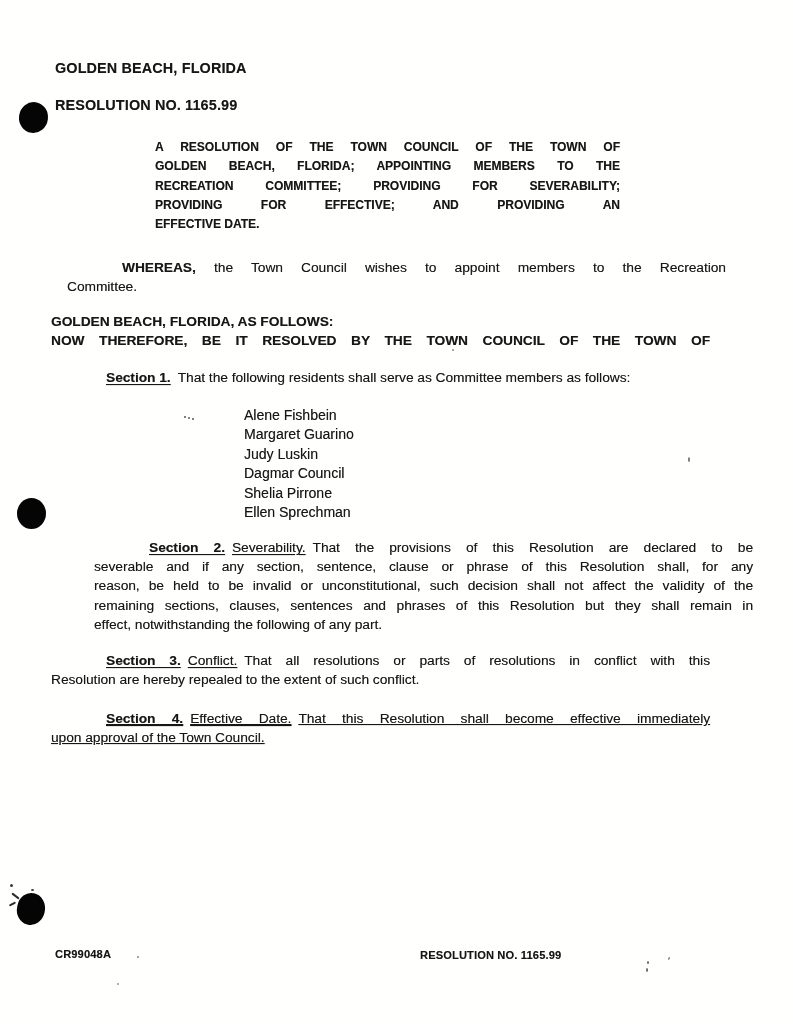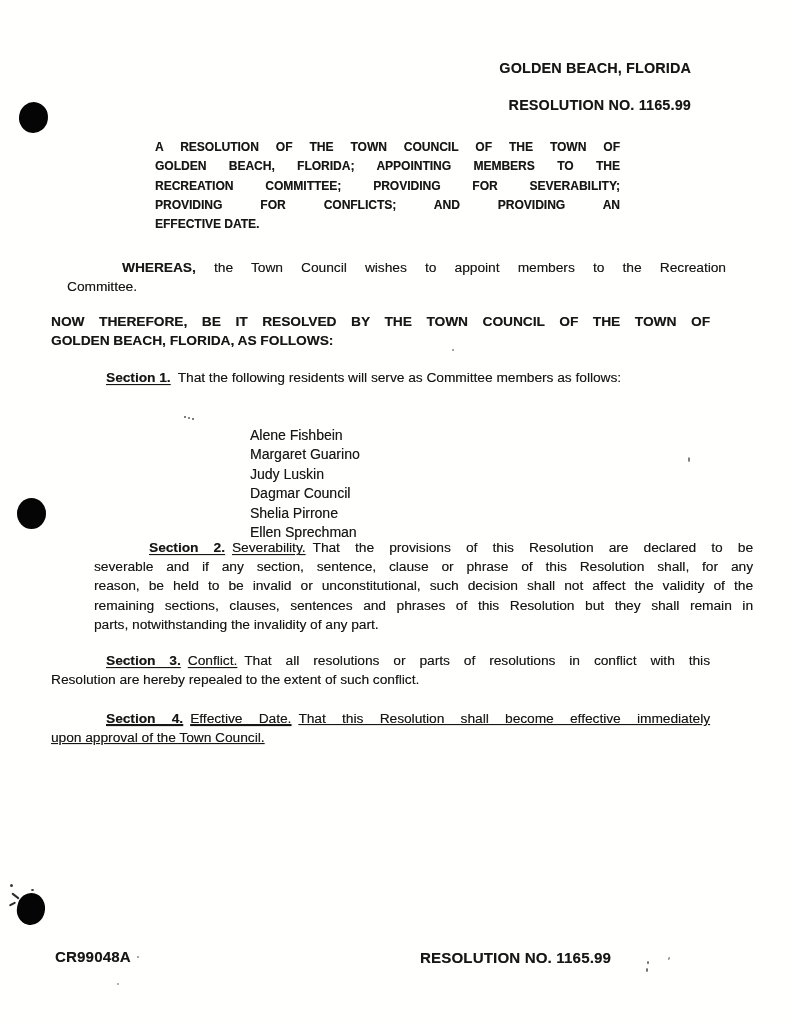--- a/index.html
+++ b/index.html
@@ -12,21 +12,21 @@
     overflow: hidden;
     font-family: "Liberation Sans", "DejaVu Sans", sans-serif;
     color: #161616;
     text-shadow: 0.25px 0.25px 0.2px rgba(10,10,10,0.45);
   }
 
   .hdr {
     position: absolute;
     left: 55px;
     width: 636px;
-    text-align: right;
+    text-align: left;
     font-weight: 700;
     font-size: 14.3px;
     letter-spacing: 0.2px;
     line-height: 17px;
   }
 
   .block { position: absolute; }
 
   .preamble {
     left: 155px;
@@ -42,27 +42,27 @@
     font-size: 13.7px;
   }
   .line { line-height: 19.2px; }
 
   .just { text-align: justify; text-align-last: justify; }
   .b { font-weight: 700; }
   .u { text-decoration: underline; text-decoration-thickness: 1.3px; text-underline-offset: 2px; }
   .ind { display: inline-block; width: 55px; }
   .sp { display: inline-block; width: 7px; }
 
-  .names { left: 250px; font-size: 14px; margin-top: 20px; }
+  .names { left: 244px; font-size: 14px; }
   .names .line { line-height: 19.4px; }
 
   .footer-text {
     position: absolute;
     font-weight: 700;
-    font-size: 15px;
+    font-size: 11px;
     letter-spacing: 0.2px;
   }
 
   
   .hole { position: absolute; background: #050505; border-radius: 50%; }
   .hole-1 { left: 19px; top: 102px; width: 29px; height: 31px; transform: rotate(8deg); }
   .hole-2 { left: 17px; top: 498px; width: 29px; height: 31px; }
   .hole-3 { left: 17px; top: 893px; width: 28px; height: 32px; transform: rotate(12deg); border-radius: 48% 52% 50% 50%; }
   .speck { position: absolute; background: #3a3a3a; border-radius: 50%; }
   .scratch { position: absolute; background: #2c2c2c; border-radius: 1px; }
@@ -90,53 +90,53 @@
   <div class="speck" style="left:646px;top:968px;width:2px;height:4px;background:#666;"></div>
   <div class="speck" style="left:668px;top:957px;width:2px;height:3px;background:#999;transform:rotate(20deg);"></div>
 
   <div class="hdr" style="top:60px;">GOLDEN BEACH, FLORIDA</div>
   <div class="hdr" style="top:97px;">RESOLUTION NO. 1165.99</div>
 
   <div class="block preamble" style="top:138px;">
     <div class="line just">A RESOLUTION OF THE TOWN COUNCIL OF THE TOWN OF</div>
     <div class="line just">GOLDEN BEACH, FLORIDA; APPOINTING MEMBERS TO THE</div>
     <div class="line just">RECREATION COMMITTEE; PROVIDING FOR SEVERABILITY;</div>
-    <div class="line just">PROVIDING FOR CONFLICTS; AND PROVIDING AN</div>
+    <div class="line just">PROVIDING FOR EFFECTIVE; AND PROVIDING AN</div>
     <div class="line">EFFECTIVE DATE.</div>
   </div>
 
   <div class="block body-block" style="top:258px;margin-left:16px;">
     <div class="line just"><span class="ind"></span><span class="b">WHEREAS,</span> <span>the Town Council wishes to appoint members to the Recreation</span></div>
     <div class="line">Committee.</div>
   </div>
 
   <div class="block body-block b" style="top:312px;">
+    <div class="line">GOLDEN BEACH, FLORIDA, AS FOLLOWS:</div>
     <div class="line just">NOW THEREFORE, BE IT RESOLVED BY THE TOWN COUNCIL OF THE TOWN OF</div>
-    <div class="line">GOLDEN BEACH, FLORIDA, AS FOLLOWS:</div>
   </div>
 
   <div class="block body-block" style="top:368px;">
-    <div class="line"><span class="ind"></span><span class="b u">Section 1.</span><span class="sp"></span><span>That the following residents will serve as Committee members as follows:</span></div>
+    <div class="line"><span class="ind"></span><span class="b u">Section 1.</span><span class="sp"></span><span>That the following residents shall serve as Committee members as follows:</span></div>
   </div>
 
   <div class="block names" style="top:406px;">
     <div class="line">Alene Fishbein</div>
     <div class="line">Margaret Guarino</div>
     <div class="line">Judy Luskin</div>
     <div class="line">Dagmar Council</div>
     <div class="line">Shelia Pirrone</div>
     <div class="line">Ellen Sprechman</div>
   </div>
 
   <div class="block body-block" style="top:538px;margin-left:43px;">
     <div class="line just"><span class="ind"></span><span class="b u">Section 2.</span><span class="sp"></span><span class="u">Severability.</span><span class="sp"></span><span>That the provisions of this Resolution are declared to be</span></div>
     <div class="line just">severable and if any section, sentence, clause or phrase of this Resolution shall, for any</div>
     <div class="line just">reason, be held to be invalid or unconstitutional, such decision shall not affect the validity of the</div>
     <div class="line just">remaining sections, clauses, sentences and phrases of this Resolution but they shall remain in</div>
-    <div class="line">parts, notwithstanding the invalidity of any part.</div>
+    <div class="line">effect, notwithstanding the following of any part.</div>
   </div>
 
   <div class="block body-block" style="top:651px;">
     <div class="line just"><span class="ind"></span><span class="b u">Section 3.</span><span class="sp"></span><span class="u">Conflict.</span><span class="sp"></span><span>That all resolutions or parts of resolutions in conflict with this</span></div>
     <div class="line">Resolution are hereby repealed to the extent of such conflict.</div>
   </div>
 
   <div class="block body-block" style="top:709px;text-decoration:underline;">
     <div class="line just"><span class="ind"></span><span class="b u">Section 4.</span><span class="sp"></span><span class="u">Effective Date.</span><span class="sp"></span><span>That this Resolution shall become effective immediately</span></div>
     <div class="line">upon approval of the Town Council.</div>

